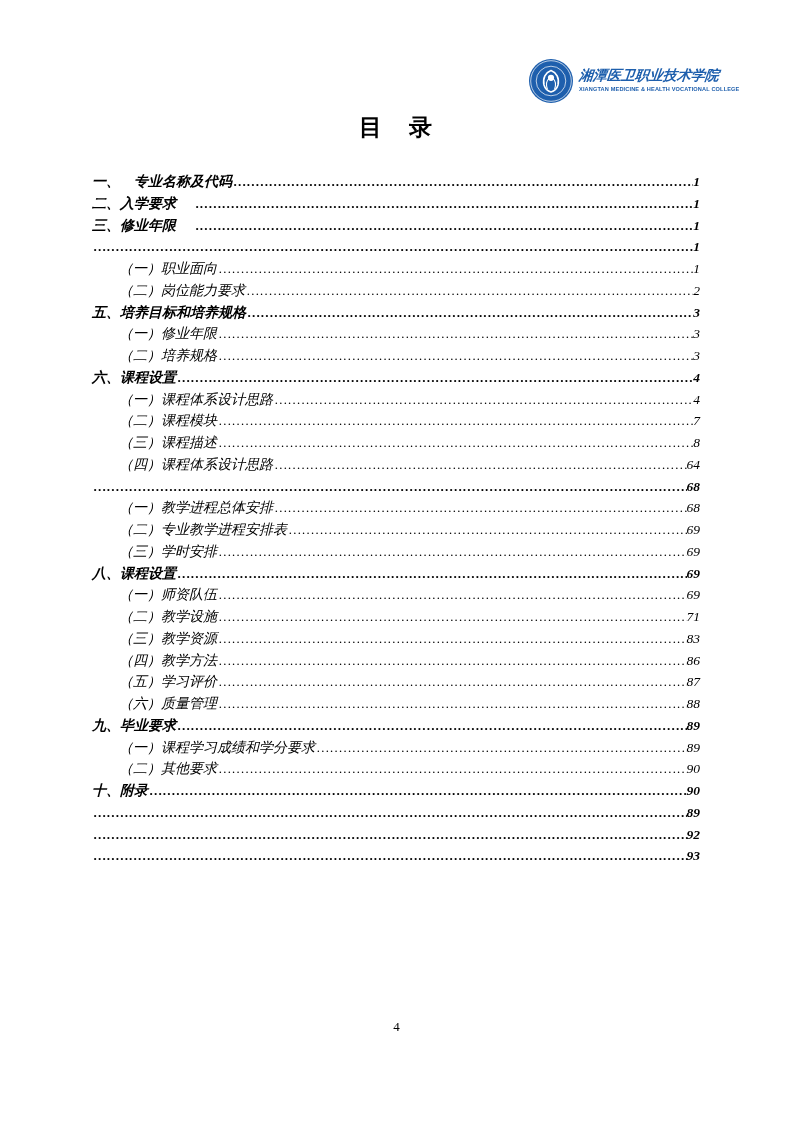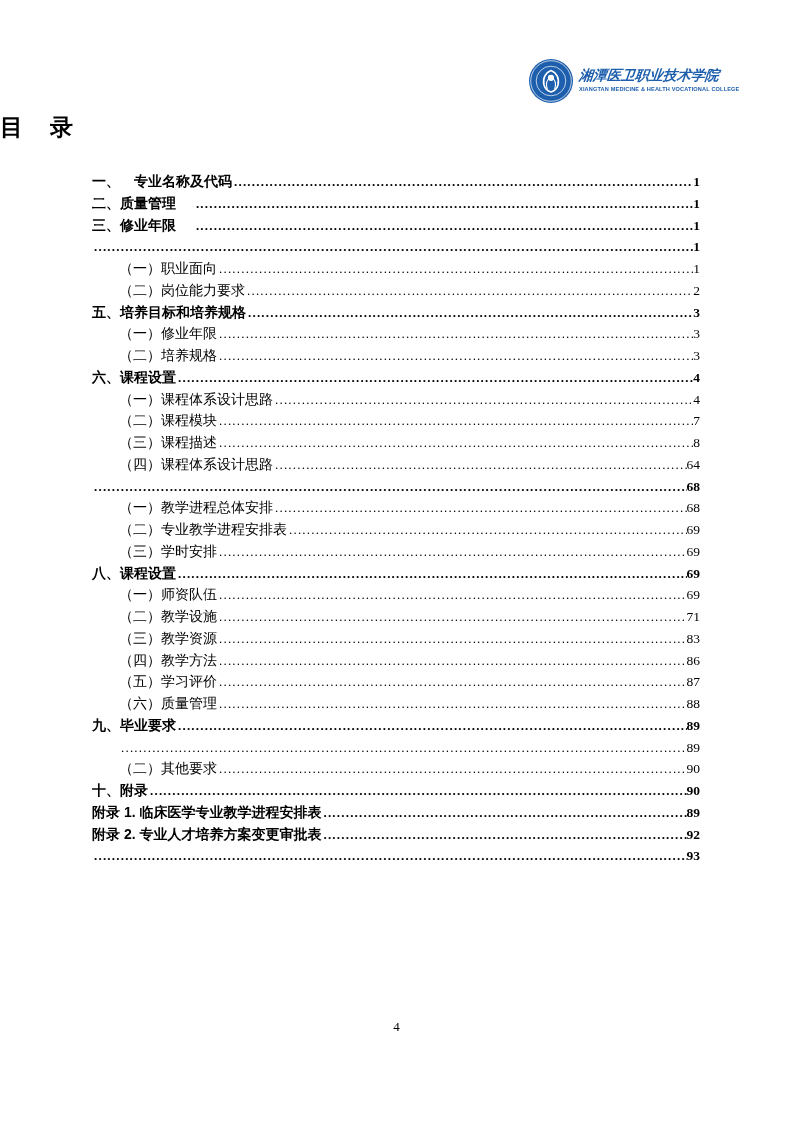--- a/index.html
+++ b/index.html
@@ -43,41 +43,42 @@
     white-space: nowrap;
     margin-top: 2px;
   }
 
   
   .doc-title {
     position: absolute;
     top: 112px;
     left: 0;
     width: 100%;
-    text-align: left;
+    text-align: center;
     font-family: "Liberation Sans", sans-serif;
     font-size: 23px;
     font-weight: bold;
     letter-spacing: 2px;
     white-space: pre;
   }
 
   
   .toc {
     position: absolute;
     left: 92px;
     top: 171px;
     width: 608px;
   }
   .toc-row {
     display: flex;
     align-items: flex-end;
     height: 21.75px;
     line-height: 21.75px;
     font-size: 14px;
+    font-style: italic;
   }
   .toc-row.level2 { padding-left: 27px; }
   .toc-label {
     flex: none;
     white-space: pre;
     font-family: "Liberation Serif", serif;
   }
   .toc-row.level1 .toc-label {
     font-family: "Liberation Sans", sans-serif;
     font-weight: bold;
@@ -134,21 +135,21 @@
 
 <div class="doc-title">目　录</div>
 
 <div class="toc">
     <div class="toc-row level1 bold">
     <span class="toc-label">一、　专业名称及代码</span>
     <span class="toc-dots">............................................................................................................................................................................................................................................................................................................</span>
     <span class="toc-page">1</span>
   </div>
     <div class="toc-row level1 bold">
-    <span class="toc-label">二、质量管理　 </span>
+    <span class="toc-label">二、入学要求　 </span>
     <span class="toc-dots">............................................................................................................................................................................................................................................................................................................</span>
     <span class="toc-page">1</span>
   </div>
     <div class="toc-row level1 bold">
     <span class="toc-label">三、修业年限　 </span>
     <span class="toc-dots">............................................................................................................................................................................................................................................................................................................</span>
     <span class="toc-page">1</span>
   </div>
     <div class="toc-row level1 bold">
     <span class="toc-dots">............................................................................................................................................................................................................................................................................................................</span>
@@ -257,40 +258,39 @@
     <span class="toc-label">（六）质量管理</span>
     <span class="toc-dots">............................................................................................................................................................................................................................................................................................................</span>
     <span class="toc-page">88</span>
   </div>
     <div class="toc-row level1 bold">
     <span class="toc-label">九、毕业要求</span>
     <span class="toc-dots">............................................................................................................................................................................................................................................................................................................</span>
     <span class="toc-page">89</span>
   </div>
     <div class="toc-row level2">
+    <span class="toc-label">（一）课程学习成绩和学分要求</span>
     <span class="toc-dots">............................................................................................................................................................................................................................................................................................................</span>
     <span class="toc-page">89</span>
   </div>
     <div class="toc-row level2">
     <span class="toc-label">（二）其他要求</span>
     <span class="toc-dots">............................................................................................................................................................................................................................................................................................................</span>
     <span class="toc-page">90</span>
   </div>
     <div class="toc-row level1 bold">
     <span class="toc-label">十、附录</span>
     <span class="toc-dots">............................................................................................................................................................................................................................................................................................................</span>
     <span class="toc-page">90</span>
   </div>
     <div class="toc-row level1 bold">
-    <span class="toc-label">附录 1. 临床医学专业教学进程安排表</span>
     <span class="toc-dots">............................................................................................................................................................................................................................................................................................................</span>
     <span class="toc-page">89</span>
   </div>
     <div class="toc-row level1 bold">
-    <span class="toc-label">附录 2. 专业人才培养方案变更审批表</span>
     <span class="toc-dots">............................................................................................................................................................................................................................................................................................................</span>
     <span class="toc-page">92</span>
   </div>
     <div class="toc-row level1 bold">
     <span class="toc-dots">............................................................................................................................................................................................................................................................................................................</span>
     <span class="toc-page">93</span>
   </div>
   </div>
 
 <div class="footer-page">4</div>

